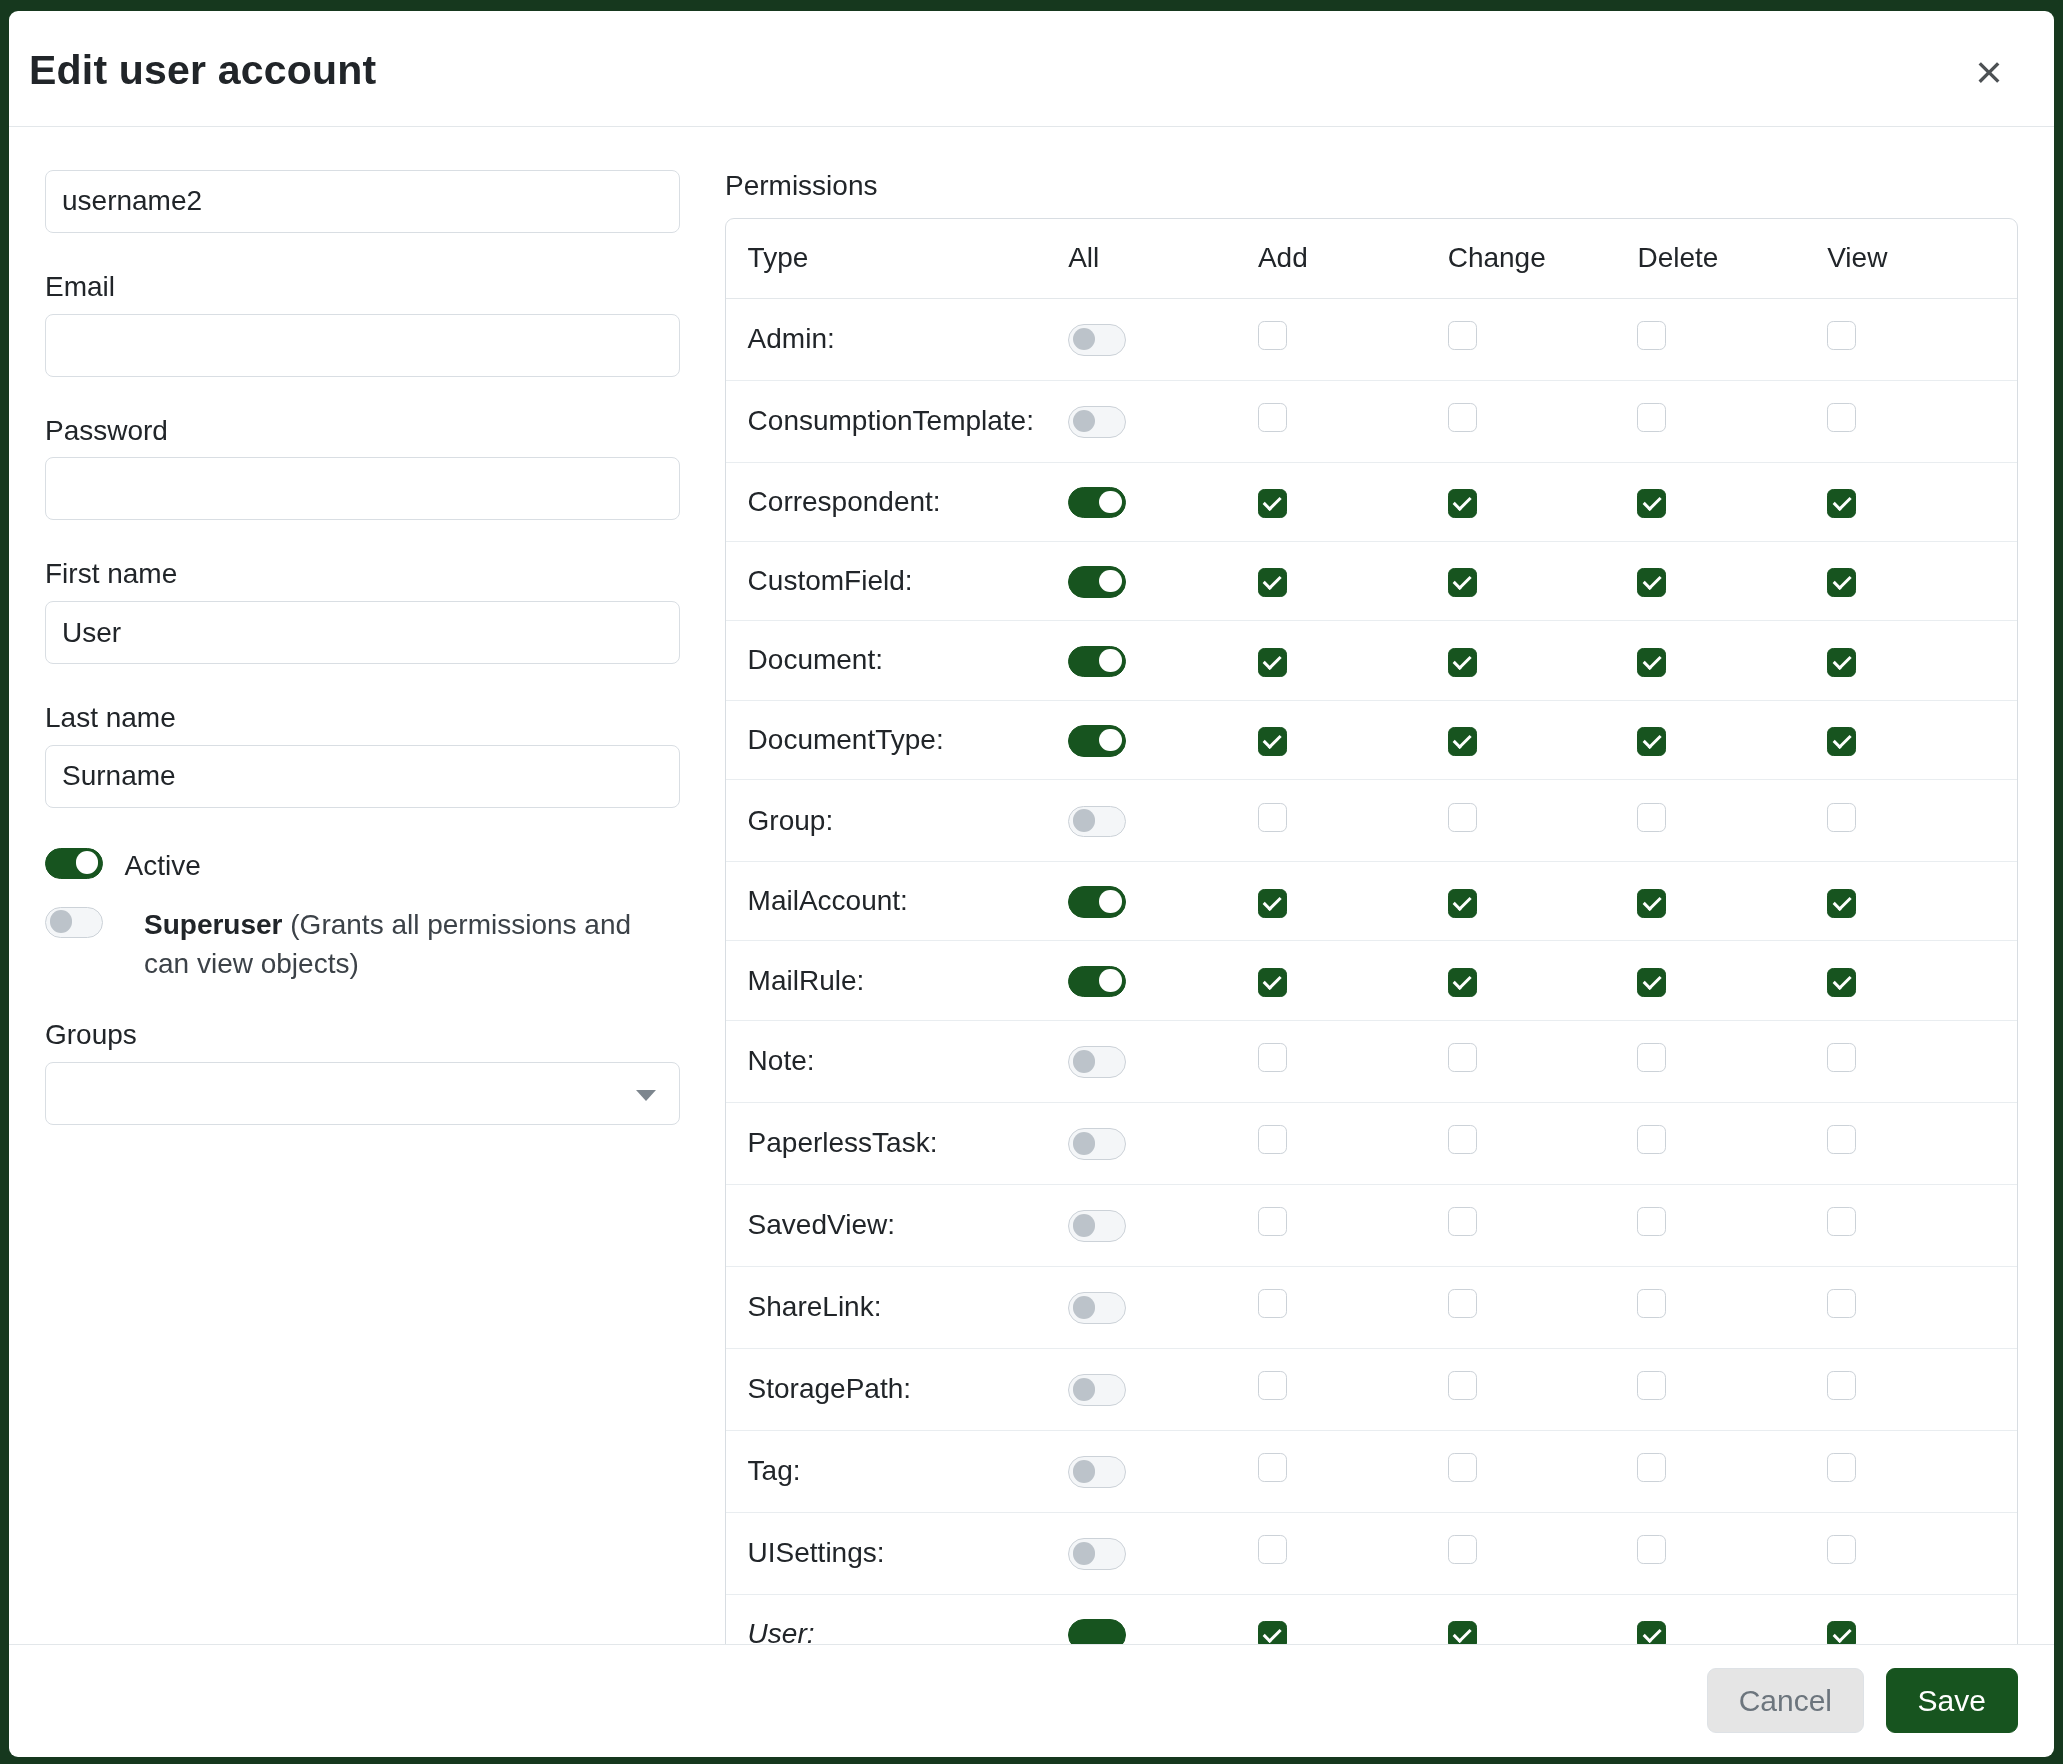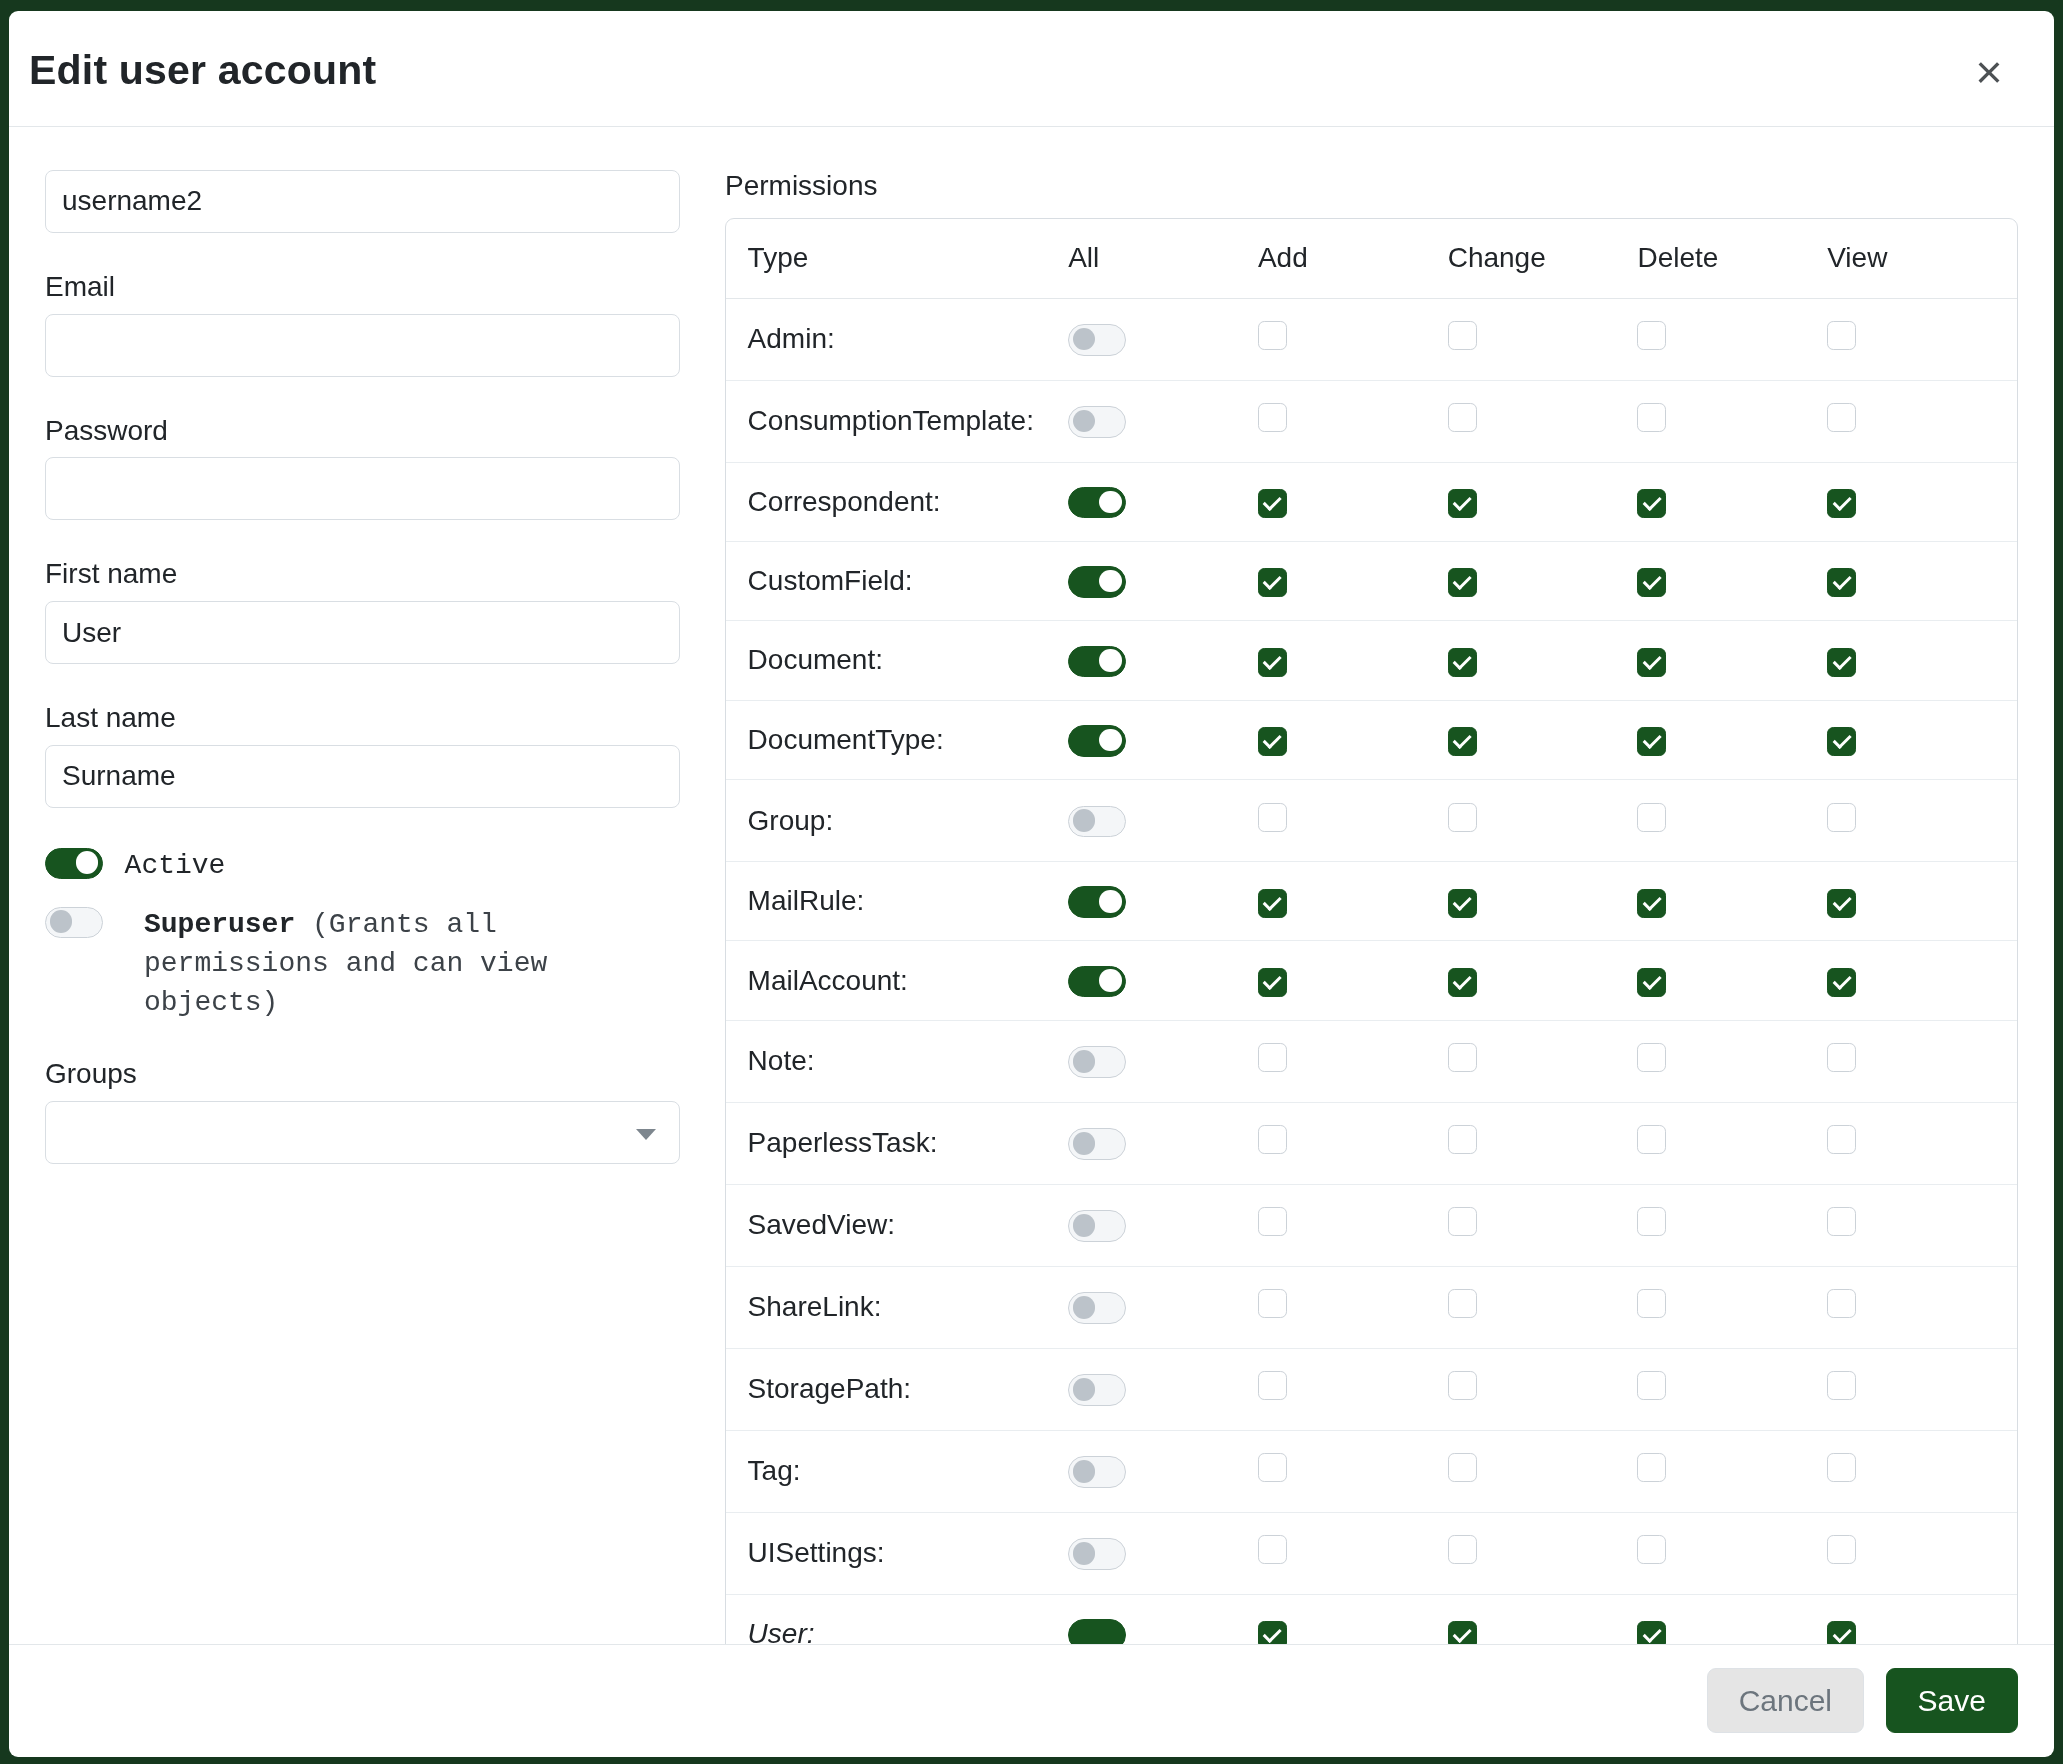--- a/index.html
+++ b/index.html
@@ -62,21 +62,21 @@
     position:absolute; top:2.7px; left:3.6px;
     width:22.5px; height:22.5px; border-radius:50%;
     background:#bcc3ca;
     transition:none;
   }
   .toggle.on { background:#17541f; border-color:#17541f; }
   .toggle.on .knob { left:auto; right:3.6px; background:#ffffff; }
 
   .switch-row { display:flex; align-items:flex-start; margin:5.4px 0 23.4px 0; }
   .switch-row .toggle { margin-top:1.8px; }
-  .switch-text { margin-left:41px; font-size:28px; line-height:39px; max-width:729px;font-family:Liberation Mono, monospace; }
+  .switch-text { margin-left:41px; font-size:28px; line-height:39px; max-width:729px; }
   .switch-text .strong { font-weight:700; }
   .switch-text .hint { color:#3c4248; font-weight:400; }
   .switch-row.active-row { margin-bottom:20px; }
   .switch-row.active-row .switch-text { margin-left:21.6px; }
 
   .groups-field { margin-top:36px; }
   .select-box {
     position:relative; width:100%; height:63px;
     border:1.8px solid #d9dee3; border-radius:8px; background:#fff;
     cursor:pointer;
@@ -264,29 +264,29 @@
   </tr>
               <tr>
     <td class="first"><span>Group:</span></td>
     <td><span class="toggle"><span class="knob"></span></span></td>
     <td><span class="cb"></span></td>
     <td><span class="cb"></span></td>
     <td><span class="cb"></span></td>
     <td><span class="cb"></span></td>
   </tr>
               <tr>
+    <td class="first"><span>MailAccount:</span></td>
+    <td><span class="toggle on"><span class="knob"></span></span></td>
+    <td><span class="cb checked"></span></td>
+    <td><span class="cb checked"></span></td>
+    <td><span class="cb checked"></span></td>
+    <td><span class="cb checked"></span></td>
+  </tr>
+              <tr>
     <td class="first"><span>MailRule:</span></td>
-    <td><span class="toggle on"><span class="knob"></span></span></td>
-    <td><span class="cb checked"></span></td>
-    <td><span class="cb checked"></span></td>
-    <td><span class="cb checked"></span></td>
-    <td><span class="cb checked"></span></td>
-  </tr>
-              <tr>
-    <td class="first"><span>MailAccount:</span></td>
     <td><span class="toggle on"><span class="knob"></span></span></td>
     <td><span class="cb checked"></span></td>
     <td><span class="cb checked"></span></td>
     <td><span class="cb checked"></span></td>
     <td><span class="cb checked"></span></td>
   </tr>
               <tr>
     <td class="first"><span>Note:</span></td>
     <td><span class="toggle"><span class="knob"></span></span></td>
     <td><span class="cb"></span></td>

